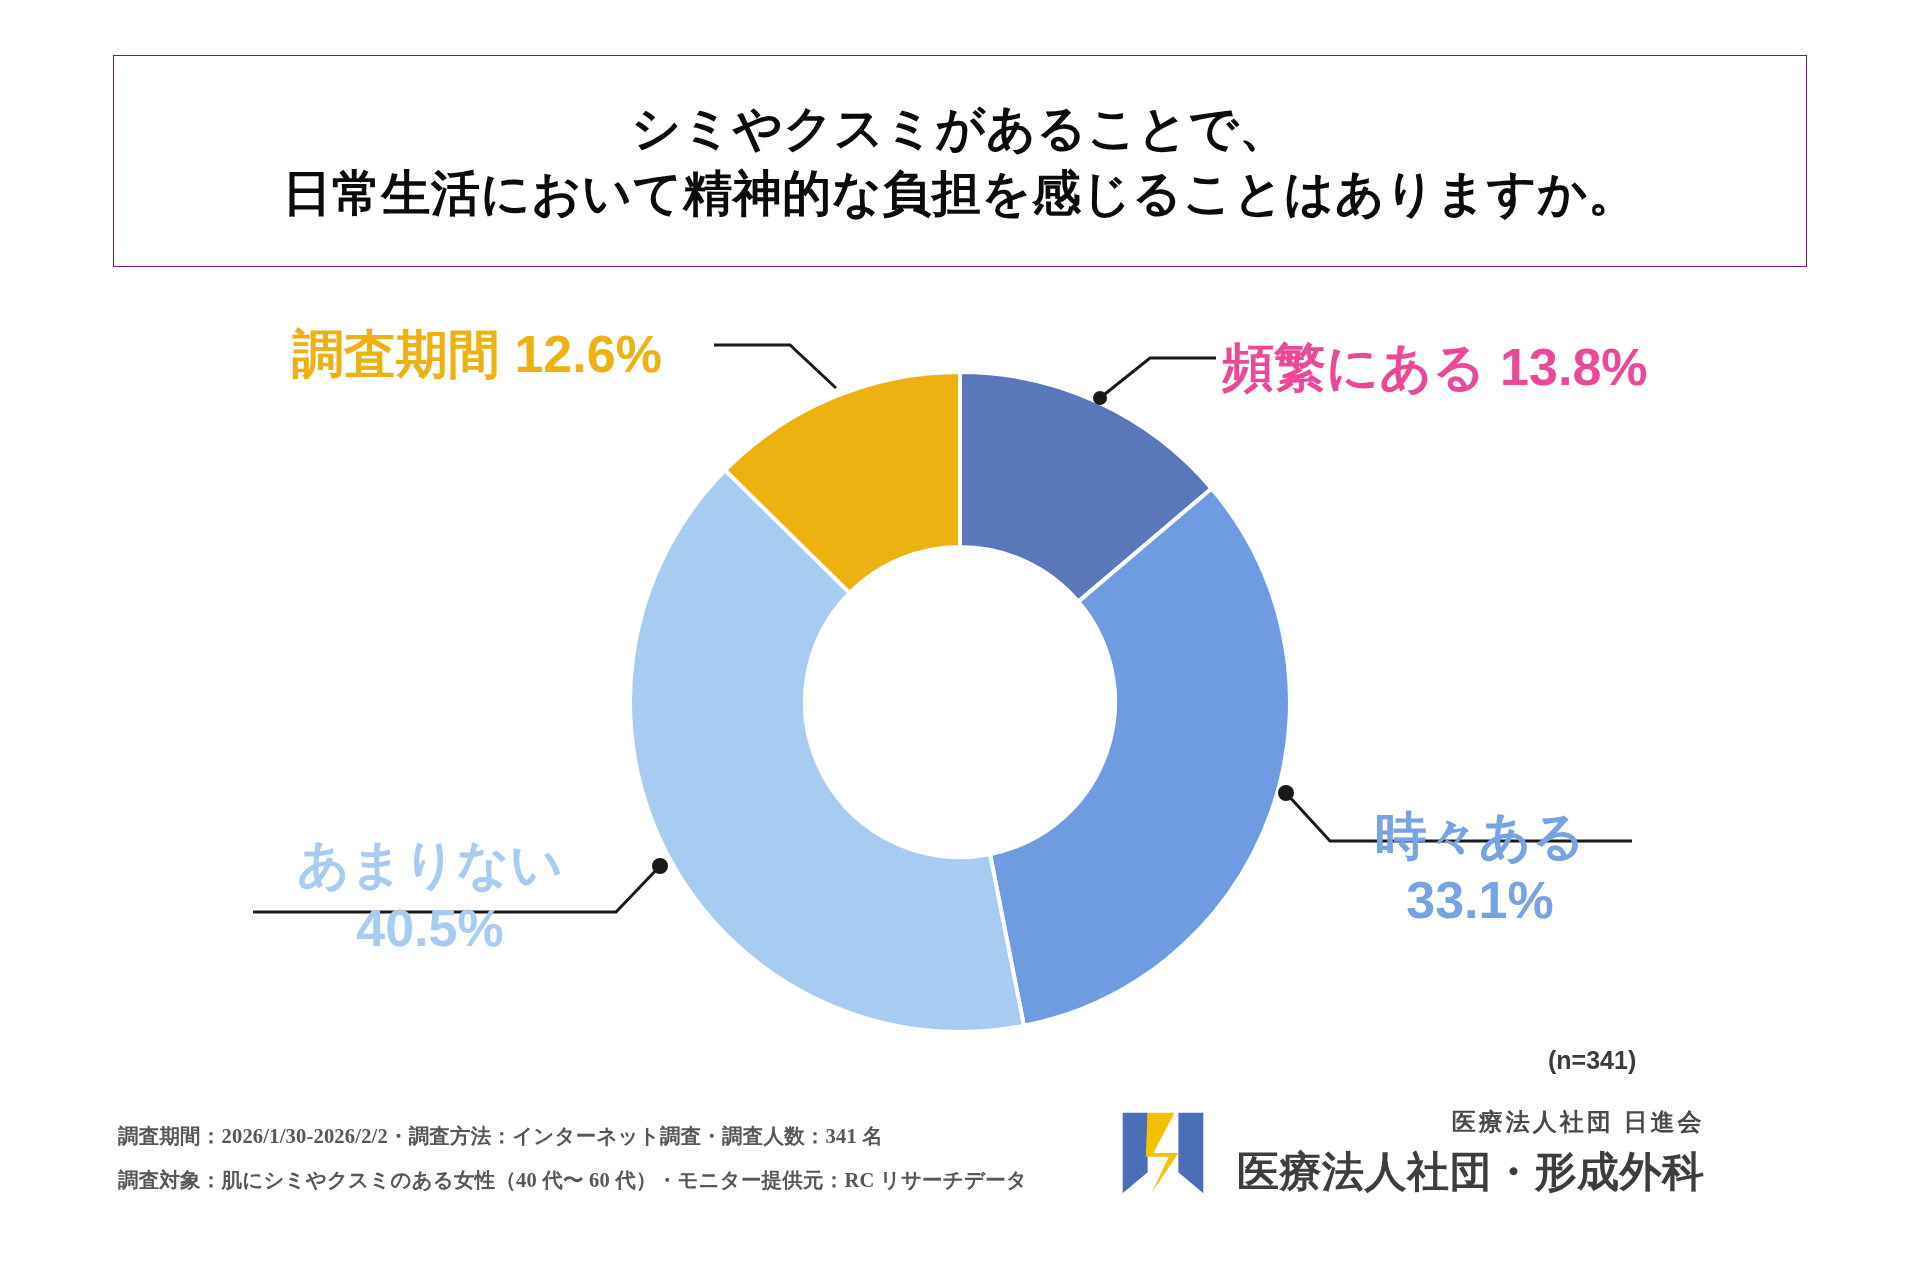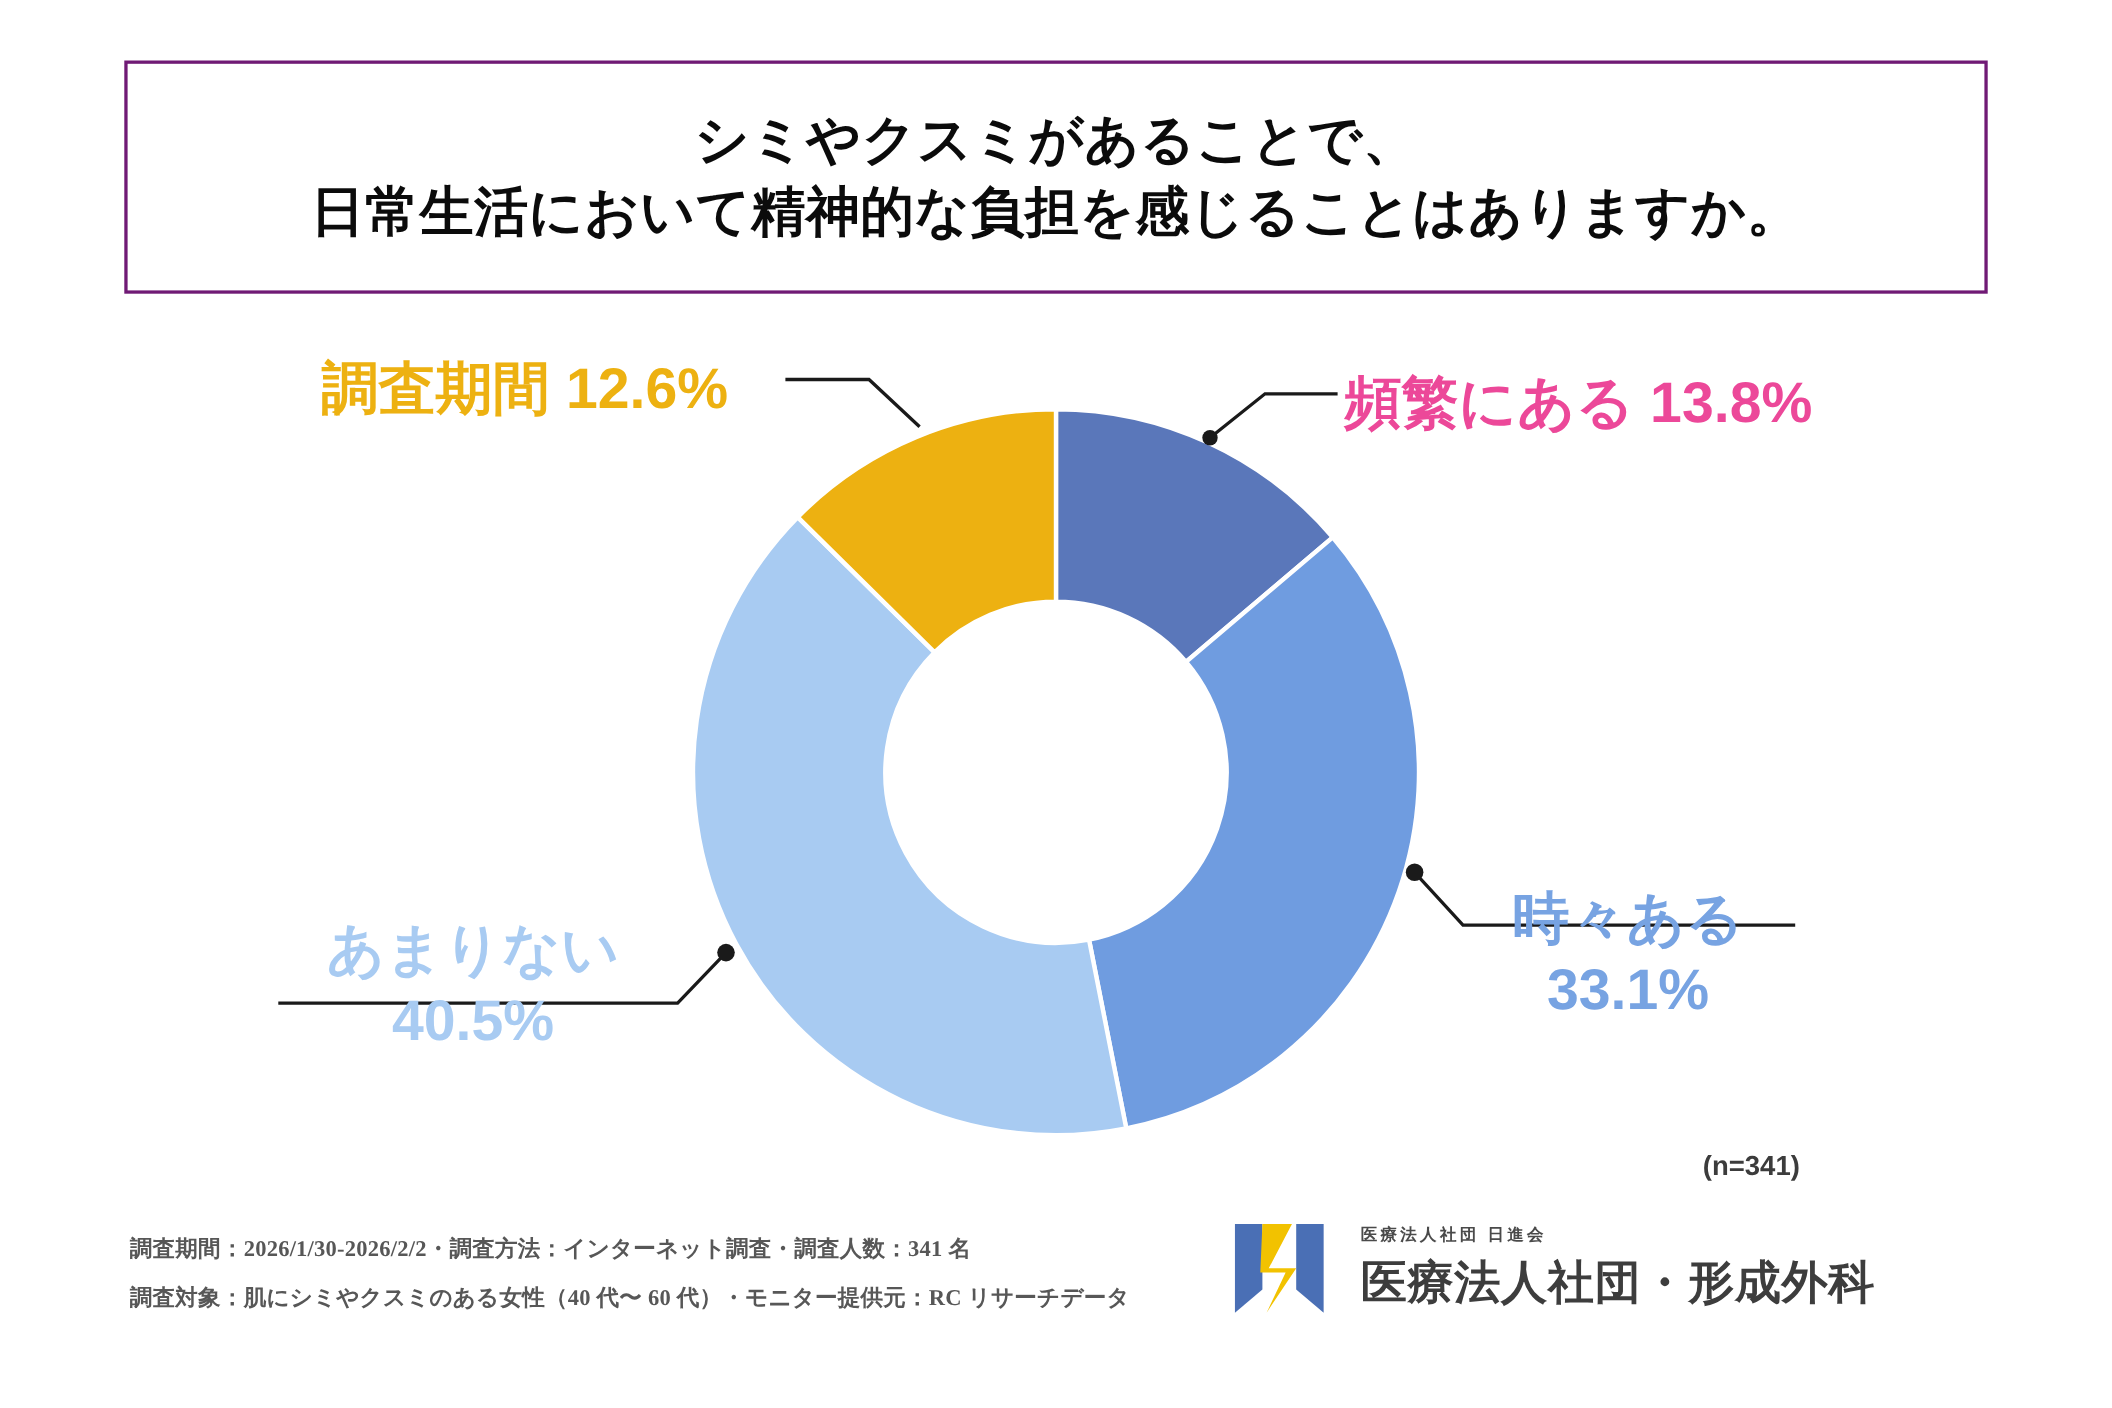--- a/index.html
+++ b/index.html
@@ -10,21 +10,21 @@
     position:relative;
     overflow:hidden;
   }
   .stage { position:absolute; left:0; top:0; width:1920px; height:1280px; }
 
   
   .title-box{
     position:absolute;
     left:113px; top:55px;
     width:1694px; height:212px;
-    border:3px solid #701a75;
+    border:1px solid #701a75;
     background:#ffffff;
     display:flex; flex-direction:column;
     align-items:center; justify-content:center;
   }
   .title-line{
     font-size:49px;
     font-weight:bold;
     color:#0b0b0b;
     letter-spacing:0.5px;
     line-height:1.32;
@@ -103,22 +103,22 @@
 
   
   .logo{
     position:absolute;
     left:1115px; top:1105px;
     display:flex; align-items:center; gap:26px;
   }
   .logo-mark{ width:96px; height:96px; flex:none; }
   .logo-text{ display:flex; flex-direction:column; justify-content:center; }
   .logo-corp{
-    font-size:15px; font-weight:bold; color:#4a4a4a;
-    letter-spacing:3px; margin-bottom:6px; white-space:nowrap;
+    font-size:24px; font-weight:bold; color:#4a4a4a;
+    letter-spacing:3px; margin-bottom:6px; white-space:nowrap;text-align:right;
   }
   .logo-name{
     font-size:42px; font-weight:bold; color:#3d3d3d;
     letter-spacing:0.5px; white-space:nowrap;
   }
 </style>
 </head>
 <body>
 
 <div class="stage">

